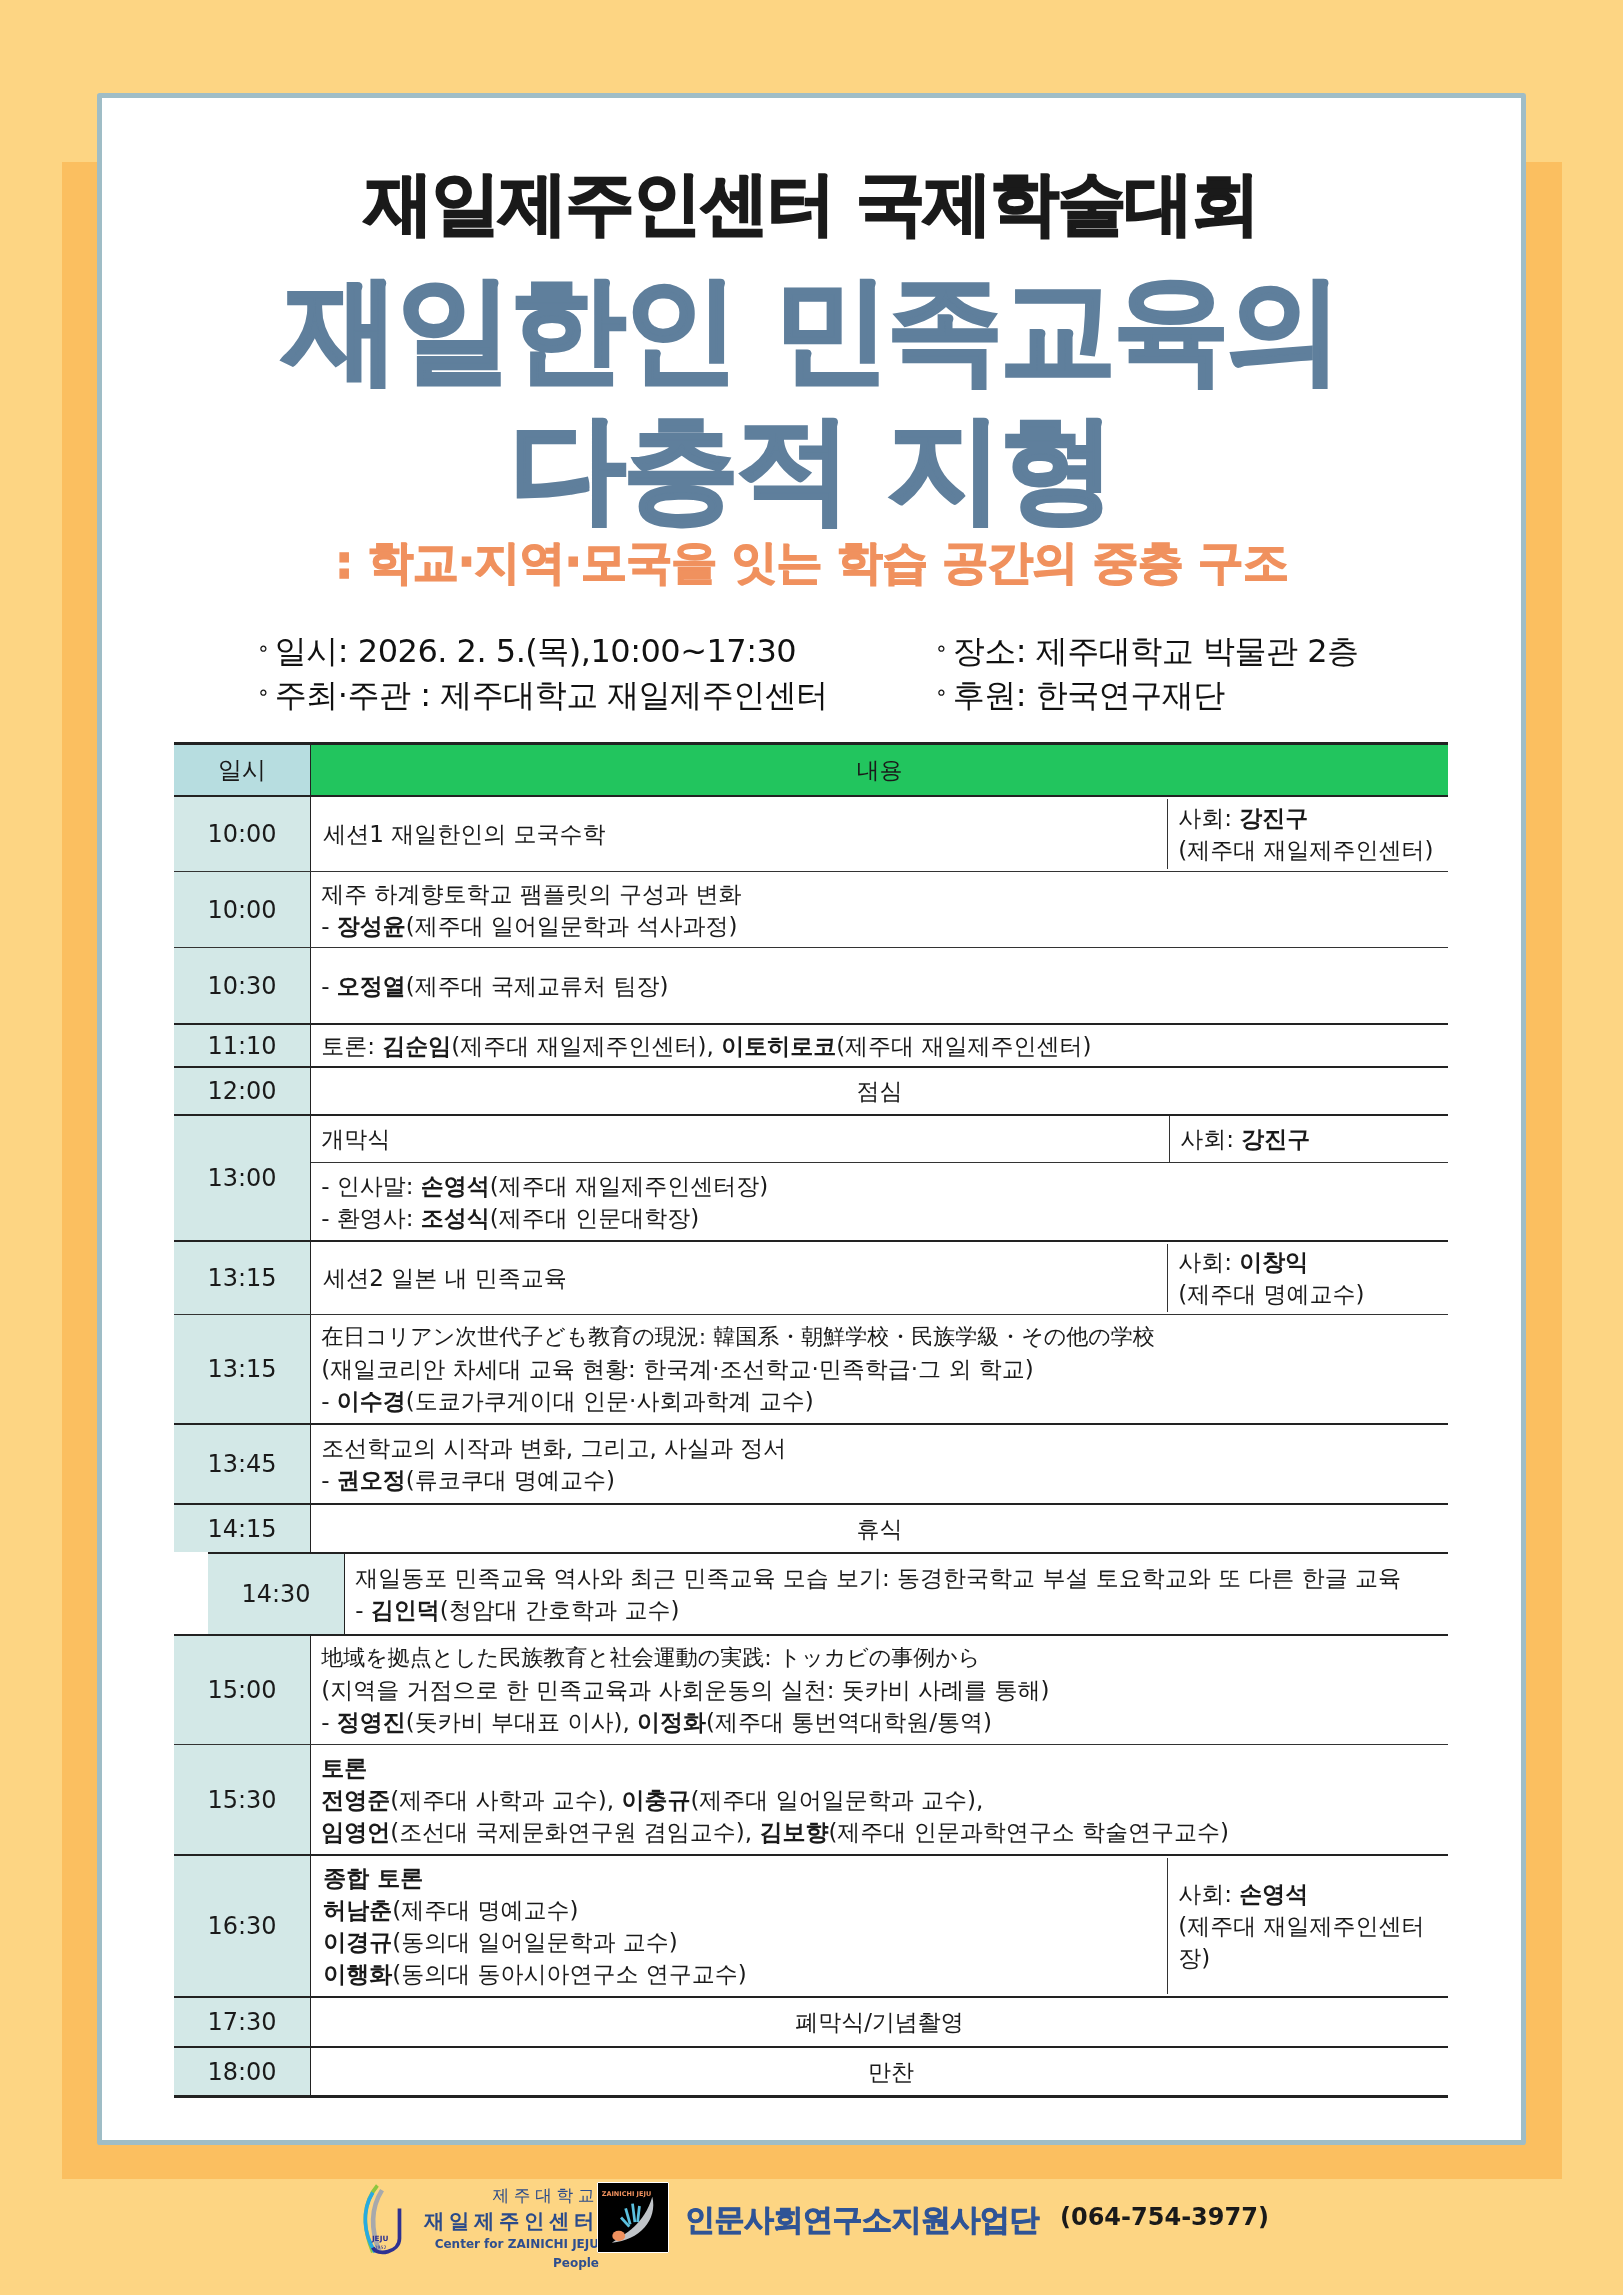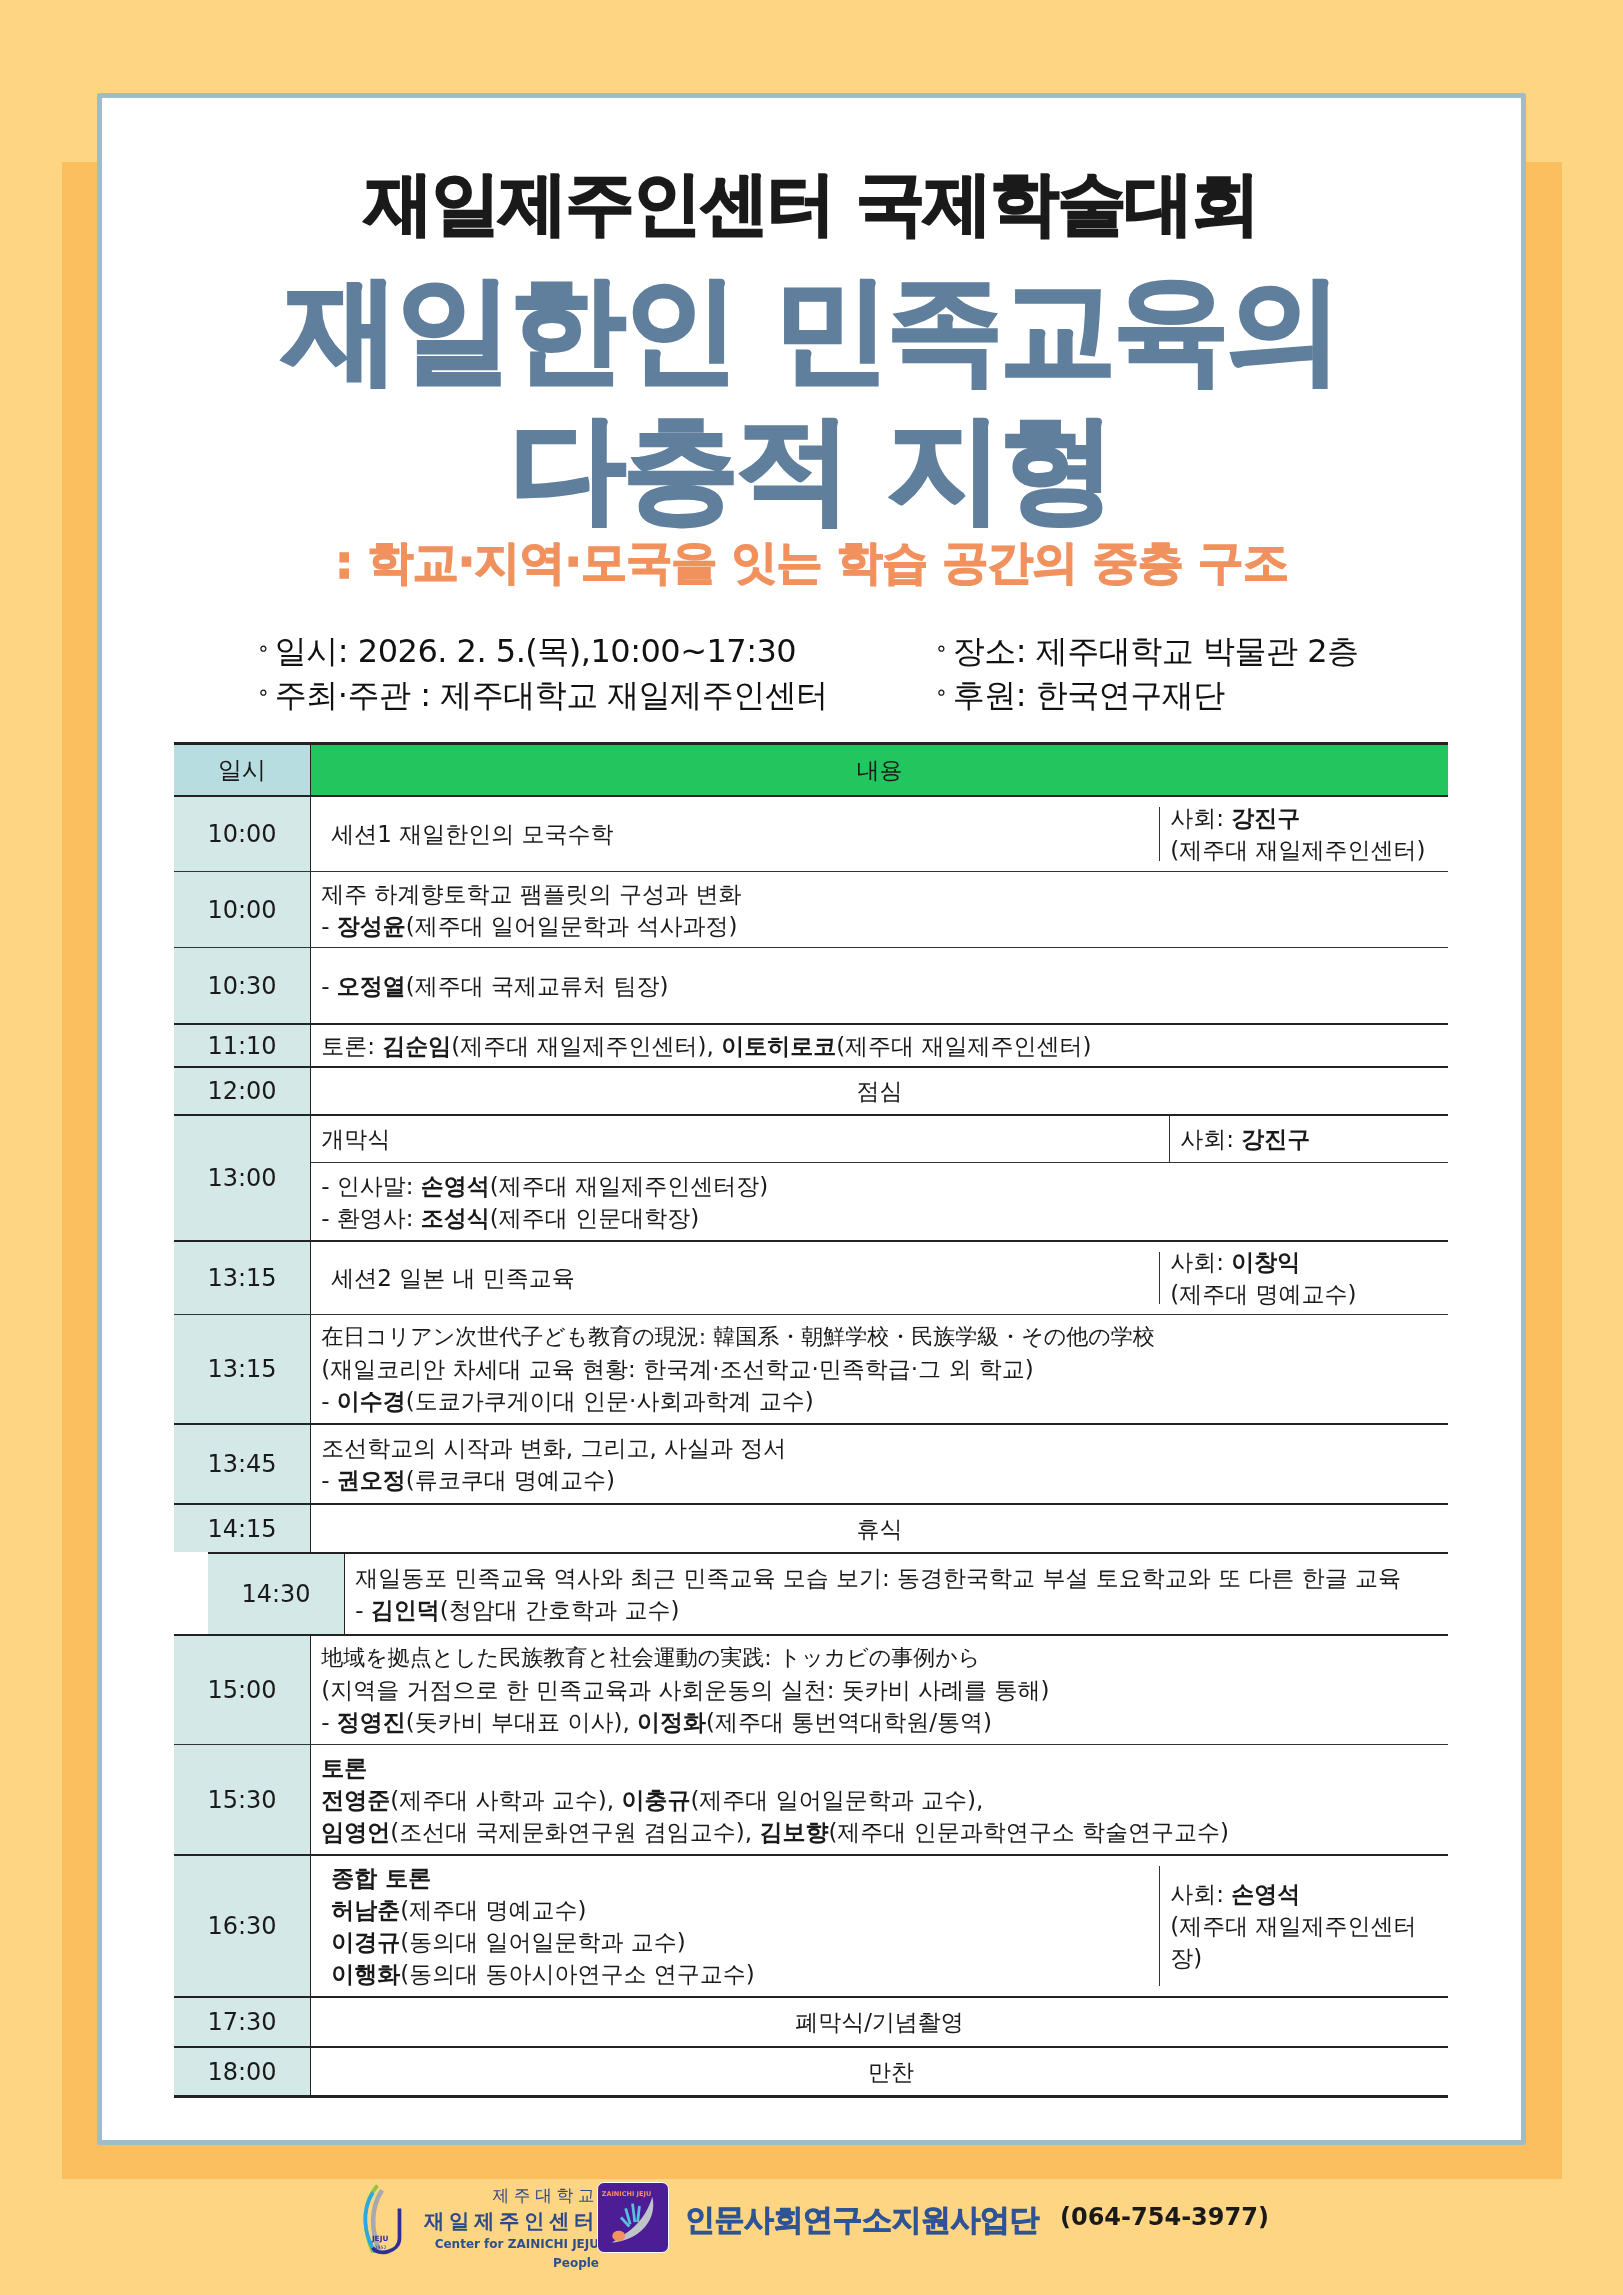--- a/index.html
+++ b/index.html
@@ -53,33 +53,33 @@
   }
   .content { flex: 1; display: flex; flex-direction: column; justify-content: center; padding: 0 10.2px; }
   .content.center { align-items: center; }
   .header-row { background: #22c55e; height: 50px; }
   .header-row .time { background: #B7DDE0; }
   .header-row .content { align-items: center; }
   .mod {
     width: 279px; flex: 0 0 279px; border-left: 1.4px solid #333; padding: 0 10.2px; box-sizing: border-box;
     display: flex; flex-direction: column; justify-content: center; margin-left: 48px;
   }
-  .with-mod { padding: 10px; flex-direction: row; }
+  .with-mod { padding: 2px; flex-direction: row; }
   .with-mod .main { flex: 1; padding: 0 10.2px; display: flex; flex-direction: column; justify-content: center; }
   .b { font-weight: bold; }
   .sub-split { border-top: 1.4px solid #333; }
   .jp { font-size: 22px; }
   .logo-jeju { position: absolute; left: 359px; top: 2183px; width: 46px; height: 74px; }
   .logo-text { position: absolute; left: 414px; top: 2184px; width: 185px; text-align: right; color: #2E4E8F; }
   .logo-text .l1 { font-size: 16.7px; letter-spacing: 4.6px; line-height: 23px; color: #2a4a8a; }
   .logo-text .l2 { font-size: 20.4px; letter-spacing: 4.6px; line-height: 28px; font-weight: bold; color: #2a4a8a; }
   .logo-text .l3 { font-size: 12px; line-height: 18.5px; font-weight: bold; color: #2E4E8F; }
   .logo-zainichi {
     position: absolute; left: 597px; top: 2182px; width: 70px; height: 69px;
-    background: #4c1d95; border: 1.4px solid #fff; border-radius: 7px;
+    background: #000000; border: 1.4px solid #fff; border-radius: 1px;
   }
   .logo-zainichi .lbl { position: absolute; left: 3.7px; top: 7.4px; font-size: 6.5px; font-weight: bold; color: #F0915E; }
   .org-name {
     position: absolute; left: 685px; top: 2200px; font-size: 30px; font-weight: 900; color: #2F5496; letter-spacing: -0.5px;
     -webkit-text-stroke: 0.9px #2F5496;
   }
   .phone {
     position: absolute; left: 1060px; top: 2203px; font-size: 24px; font-weight: 900; color: #1a1a1a;
   }
 </style>

